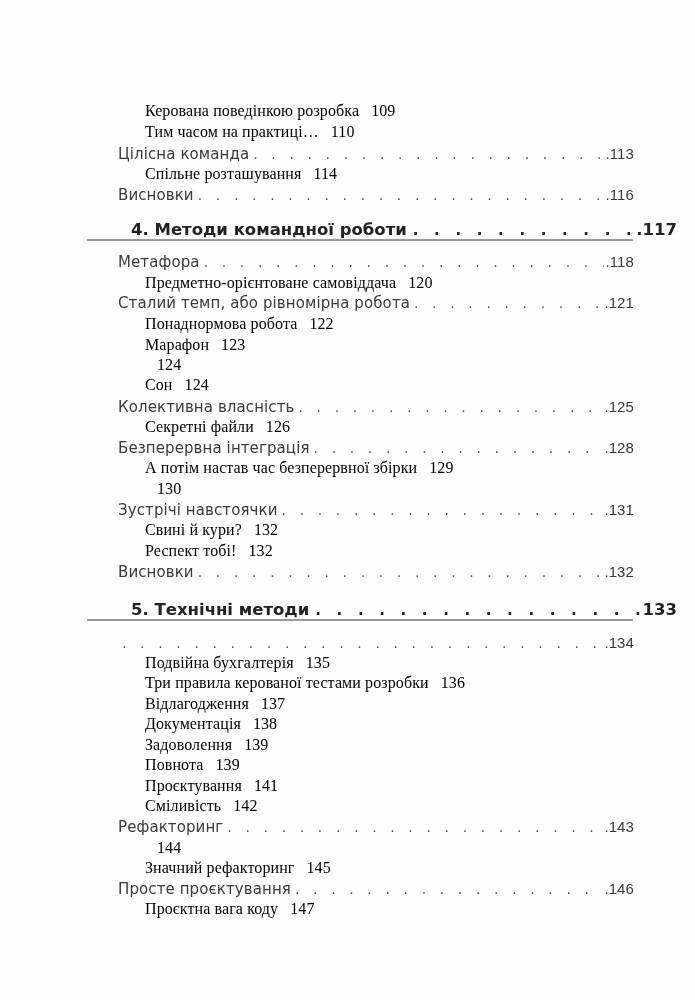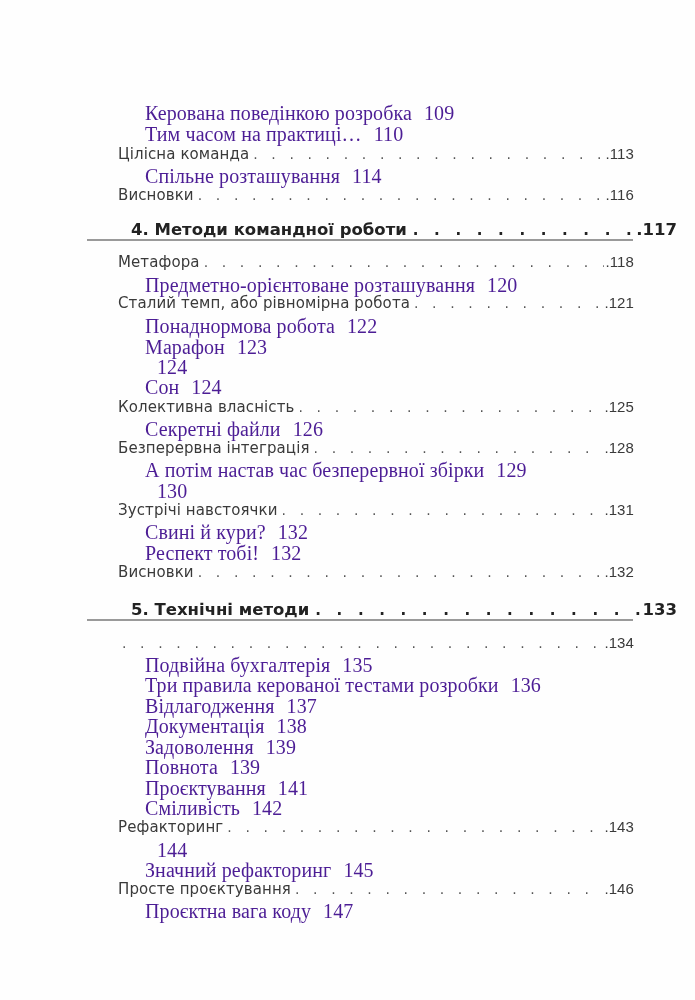--- a/index.html
+++ b/index.html
@@ -29,22 +29,22 @@
     .row {
       position: absolute;
       display: flex;
       align-items: baseline;
       white-space: nowrap;
     }
     
     .sub {
       left: 145px;
       font-family: "Liberation Serif", "DejaVu Serif", serif;
-      font-size: 20px;
-      color: #4c1d95;
+      font-size: 16px;
+      color: #000000;
       letter-spacing: 0.1px;
     }
     .sub .pg {
       margin-left: 12px;
     }
     
     .sec {
       left: 118px;
       width: 516px;
       font-family: "DejaVu Sans", "Liberation Sans", sans-serif;
@@ -134,21 +134,21 @@
       <span class="pg">.117</span>
     </div>
     <div class="rule" style="top:239px"></div>
 
     <div class="row sec" style="top:253px">
       <span class="title">Метафора</span>
       <span class="leader"></span>
       <span class="pg">.118</span>
     </div>
     <div class="row sub" style="top:274px">
-      <span>Предметно-орієнтоване розташування</span>
+      <span>Предметно-орієнтоване самовіддача</span>
       <span class="pg">120</span>
     </div>
     <div class="row sec" style="top:294px">
       <span class="title">Сталий темп, або рівномірна робота</span>
       <span class="leader"></span>
       <span class="pg">.121</span>
     </div>
     <div class="row sub" style="top:315px">
       <span>Понаднормова робота</span>
       <span class="pg">122</span>

